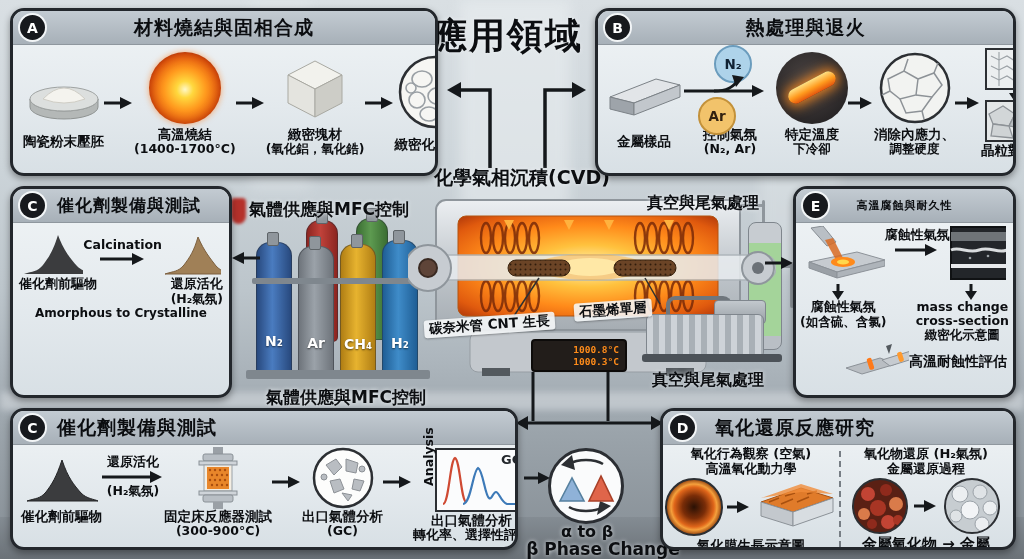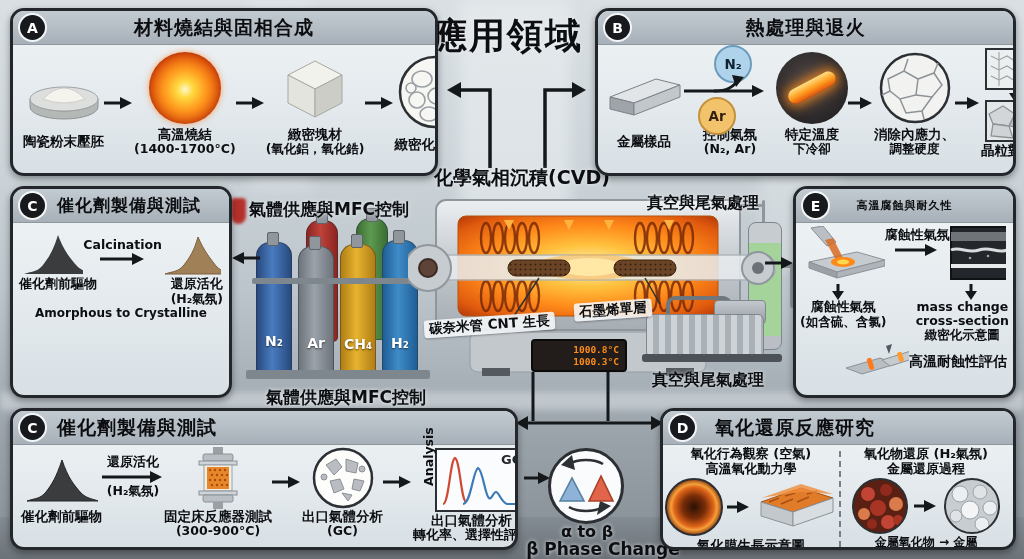--- a/index.html
+++ b/index.html
@@ -660,18 +660,18 @@
               <circle cx="14" cy="14" r="8" fill="#ecefF1"></circle>
                   <circle cx="34" cy="12" r="7" fill="#dfe3e6"></circle>
               <circle cx="44" cy="28" r="7" fill="#eceff1"></circle>
                   <circle cx="24" cy="30" r="9" fill="#f2f4f6"></circle>
               <circle cx="10" cy="36" r="6" fill="#dfe3e6"></circle>
                   <circle cx="36" cy="44" r="7" fill="#eceff1"></circle>
             </g>
               </svg>
           </div>
         </div>
-        <div class="cap" style="font-size:12px;">金屬氧化物 → 金屬</div>
+        <div class="cap" style="font-size:15px;">金屬氧化物 → 金屬</div>
       </div>
     </div>
   </div>
 
 </div>
 
 </body></html>

